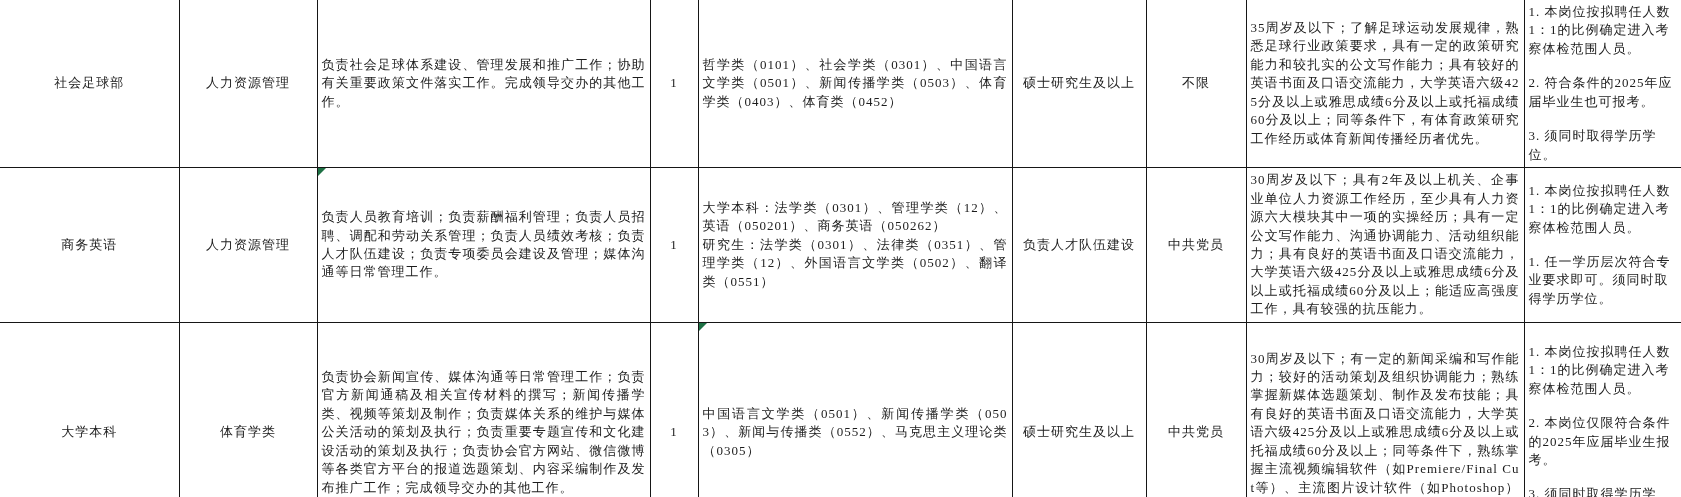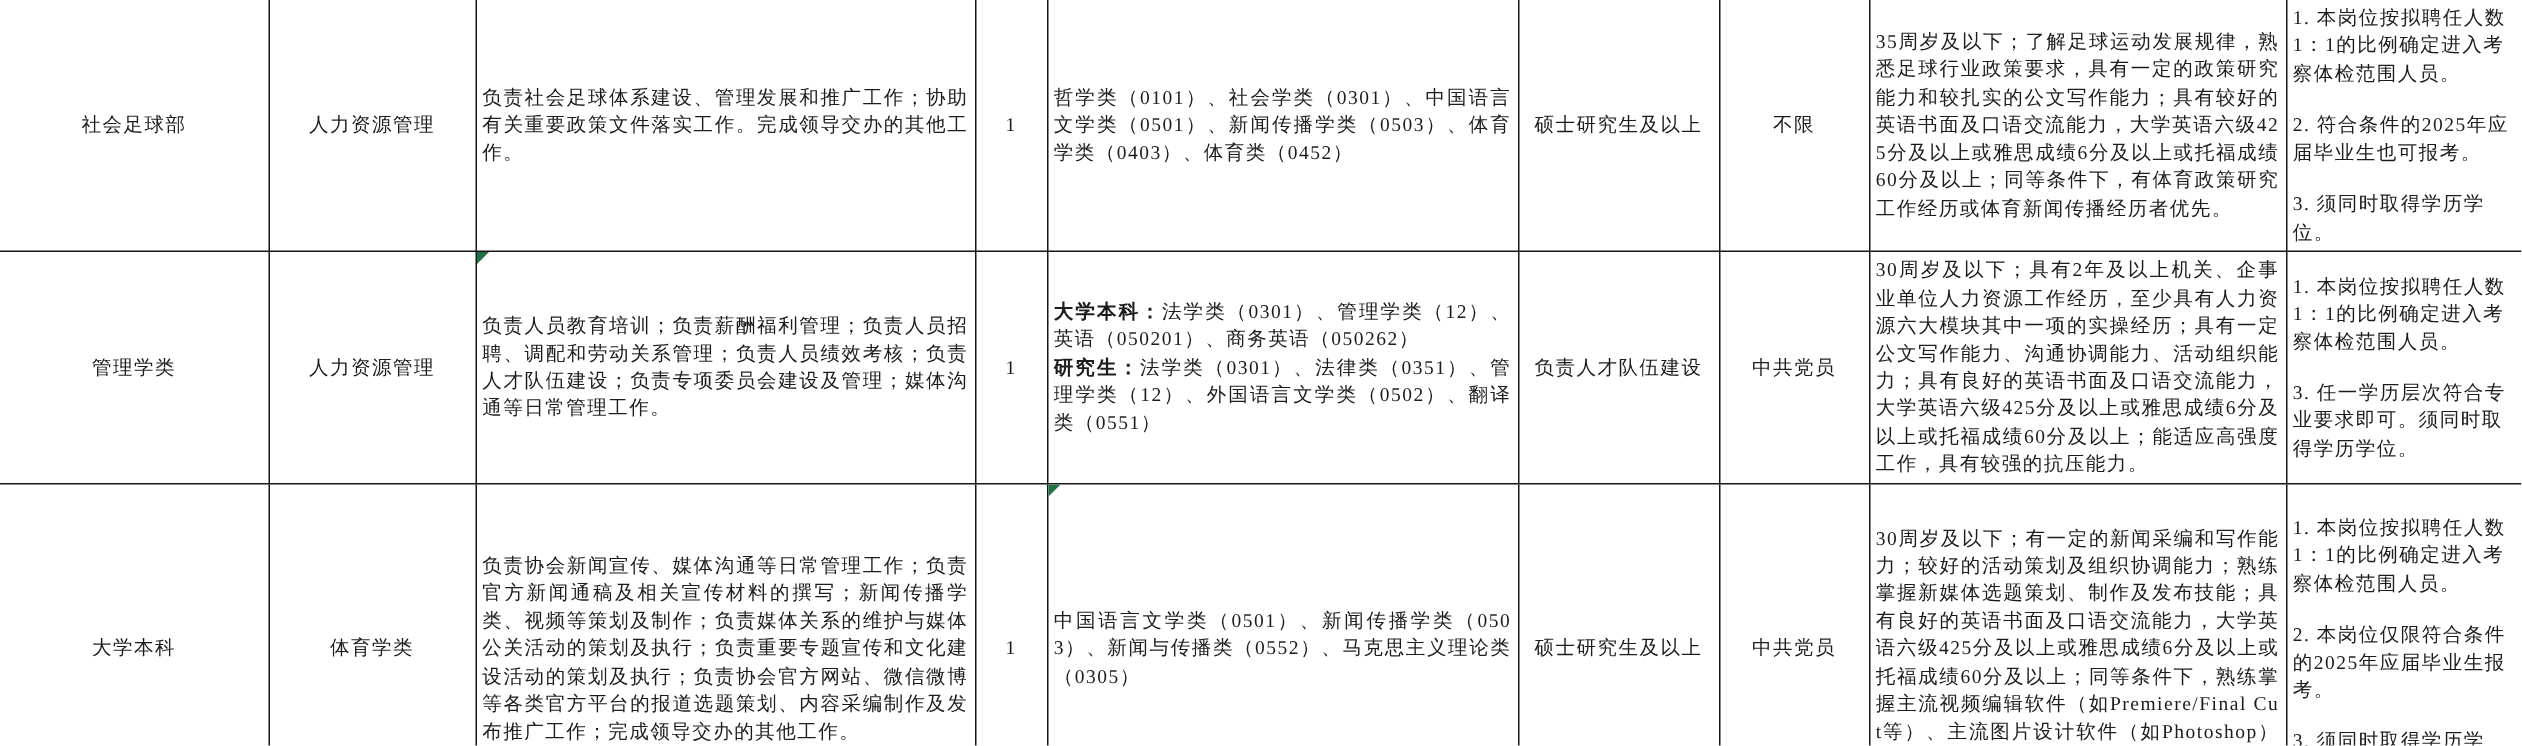--- a/index.html
+++ b/index.html
@@ -49,21 +49,21 @@
 
   td.col-department,td.col-position,td.col-headcount,
   td.col-education,td.col-political_status{
     text-align:center;
   }
   td.col-duties,td.col-requirements,td.col-majors{
     text-align:justify;
     text-justify:inter-character;
   }
   td.col-majors span{white-space:pre-wrap;}
-  td.col-majors span.b{font-weight:bold;}
+  td.col-majors span.b{font-weight:normal;}
   td.col-notes{text-align:left;}
   .note-item{margin:0 0 16px 0;}
   .note-item:last-child{margin-bottom:0;}
 
   .corner-marker{
     position:absolute;top:0;left:0;width:0;height:0;
     border-top:8px solid var(--marker);
     border-right:8px solid transparent;
   }
 </style>
@@ -93,32 +93,32 @@
           <td class="col-education"><span>硕士研究生及以上</span></td>
           <td class="col-political_status"><span>不限</span></td>
           <td class="col-requirements"><span>35周岁及以下；了解足球运动发展规律，熟悉足球行业政策要求，具有一定的政策研究能力和较扎实的公文写作能力；具有较好的英语书面及口语交流能力，大学英语六级425分及以上或雅思成绩6分及以上或托福成绩60分及以上；同等条件下，有体育政策研究工作经历或体育新闻传播经历者优先。</span></td>
           <td class="col-notes">
             <div class="note-item">1. 本岗位按拟聘任人数1：1的比例确定进入考察体检范围人员。</div>
             <div class="note-item">2. 符合条件的2025年应届毕业生也可报考。</div>
             <div class="note-item">3. 须同时取得学历学位。</div>
           </td>
         </tr>
         <tr class="r1">
-          <td class="col-department"><span>管理学类</span></td>
+          <td class="col-department"><span>商务英语</span></td>
           <td class="col-position"><span>人力资源管理</span></td>
           <td class="col-duties"><span class="corner-marker"></span><span>负责人员教育培训；负责薪酬福利管理；负责人员招聘、调配和劳动关系管理；负责人员绩效考核；负责人才队伍建设；负责专项委员会建设及管理；媒体沟通等日常管理工作。</span></td>
           <td class="col-headcount"><span>1</span></td>
           <td class="col-majors"><span class="b">大学本科：</span><span>法学类（0301）、管理学类（12）、英语（050201）、商务英语（050262）
 </span><span class="b">研究生：</span><span>法学类（0301）、法律类（0351）、管理学类（12）、外国语言文学类（0502）、翻译类（0551）</span></td>
           <td class="col-education"><span>负责人才队伍建设</span></td>
           <td class="col-political_status"><span>中共党员</span></td>
           <td class="col-requirements"><span>30周岁及以下；具有2年及以上机关、企事业单位人力资源工作经历，至少具有人力资源六大模块其中一项的实操经历；具有一定公文写作能力、沟通协调能力、活动组织能力；具有良好的英语书面及口语交流能力，大学英语六级425分及以上或雅思成绩6分及以上或托福成绩60分及以上；能适应高强度工作，具有较强的抗压能力。</span></td>
           <td class="col-notes">
             <div class="note-item">1. 本岗位按拟聘任人数1：1的比例确定进入考察体检范围人员。</div>
-            <div class="note-item">3. 任一学历层次符合专业要求即可。须同时取得学历学位。</div>
+            <div class="note-item">1. 任一学历层次符合专业要求即可。须同时取得学历学位。</div>
           </td>
         </tr>
         <tr class="r2">
           <td class="col-department"><span>大学本科</span></td>
           <td class="col-position"><span>体育学类</span></td>
           <td class="col-duties"><span>负责协会新闻宣传、媒体沟通等日常管理工作；负责官方新闻通稿及相关宣传材料的撰写；新闻传播学类、视频等策划及制作；负责媒体关系的维护与媒体公关活动的策划及执行；负责重要专题宣传和文化建设活动的策划及执行；负责协会官方网站、微信微博等各类官方平台的报道选题策划、内容采编制作及发布推广工作；完成领导交办的其他工作。</span></td>
           <td class="col-headcount"><span>1</span></td>
           <td class="col-majors"><span class="corner-marker"></span><span>中国语言文学类（0501）、新闻传播学类（0503）、新闻与传播类（0552）、马克思主义理论类（0305）</span></td>
           <td class="col-education"><span>硕士研究生及以上</span></td>
           <td class="col-political_status"><span>中共党员</span></td>

